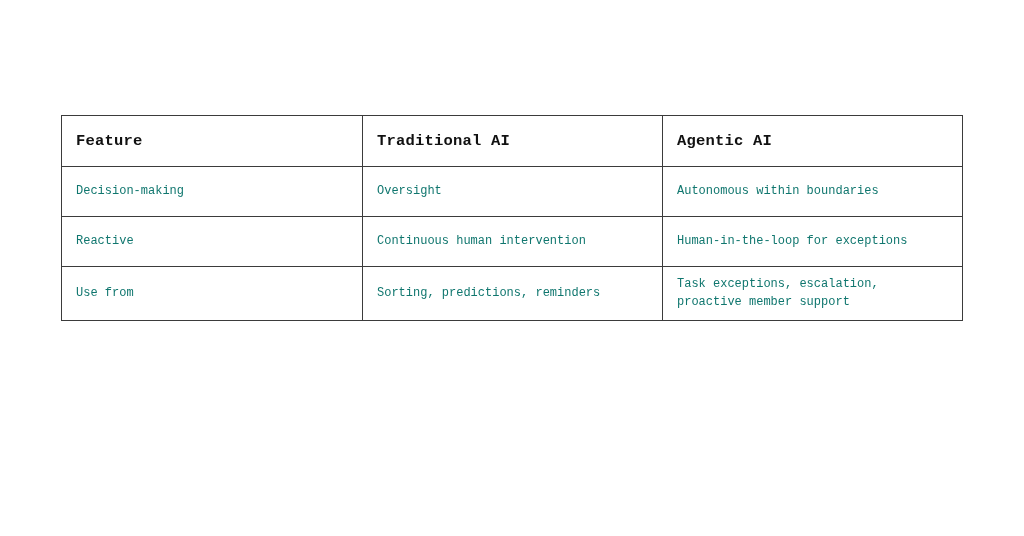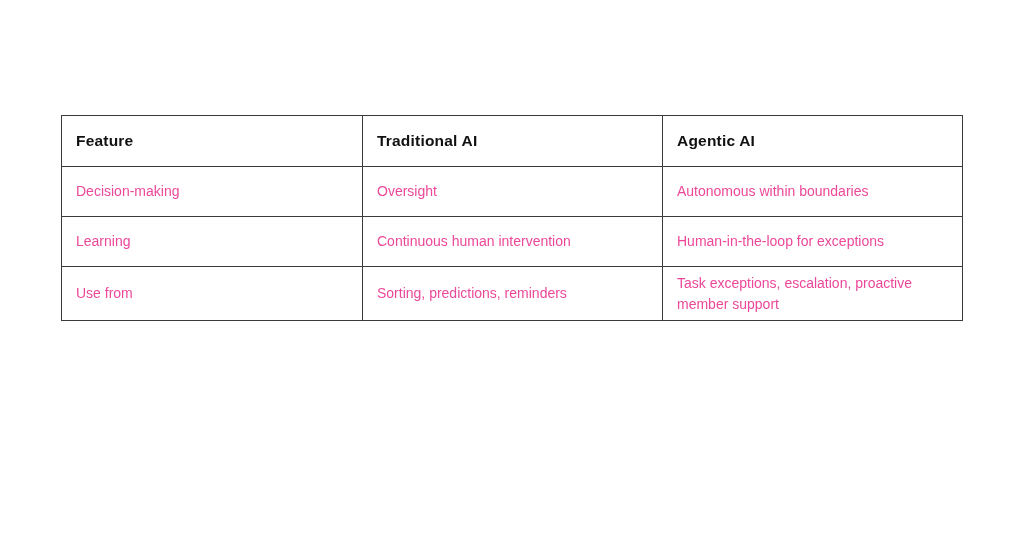--- a/index.html
+++ b/index.html
@@ -9,20 +9,21 @@
     background: #ffffff;
     font-family: "Liberation Sans", "DejaVu Sans", sans-serif;
     color: #2b2b2b;
     overflow: hidden;
   }
   .canvas {
     position: relative;
     width: 1024px;
     height: 536px;
     background: #ffffff;
+    font-family: Liberation Mono, monospace;
   }
   table.compare {
     position: absolute;
     left: 61px;
     top: 115px;
     width: 901px;
     border-collapse: collapse;
     table-layout: fixed;
     background: #ffffff;
   }
@@ -39,23 +40,23 @@
   }
   table.compare th {
     height: 51px;
     font-size: 15.5px;
     font-weight: 700;
     color: #111111;
     letter-spacing: 0.2px;
   }
   table.compare td {
     height: 50px;
-    font-size: 14px;
+    font-size: 12px;
     font-weight: 400;
-    color: #ec4899;
+    color: #0f766e;
     line-height: 1.45;
   }
   table.compare tr.last td {
     height: 54px;
   }
 </style>
 </head>
 <body>
 
 <div class="canvas">
@@ -72,21 +73,21 @@
         <th>Agentic AI</th>
       </tr>
     </thead>
     <tbody>
       <tr>
         <td>Decision-making</td>
         <td>Oversight</td>
         <td>Autonomous within boundaries</td>
       </tr>
       <tr>
-        <td>Learning</td>
+        <td>Reactive</td>
         <td>Continuous human intervention</td>
         <td>Human-in-the-loop for exceptions</td>
       </tr>
       <tr class="last">
         <td>Use from</td>
         <td>Sorting, predictions, reminders</td>
         <td>Task exceptions, escalation, proactive member support</td>
       </tr>
     </tbody>
   </table>

